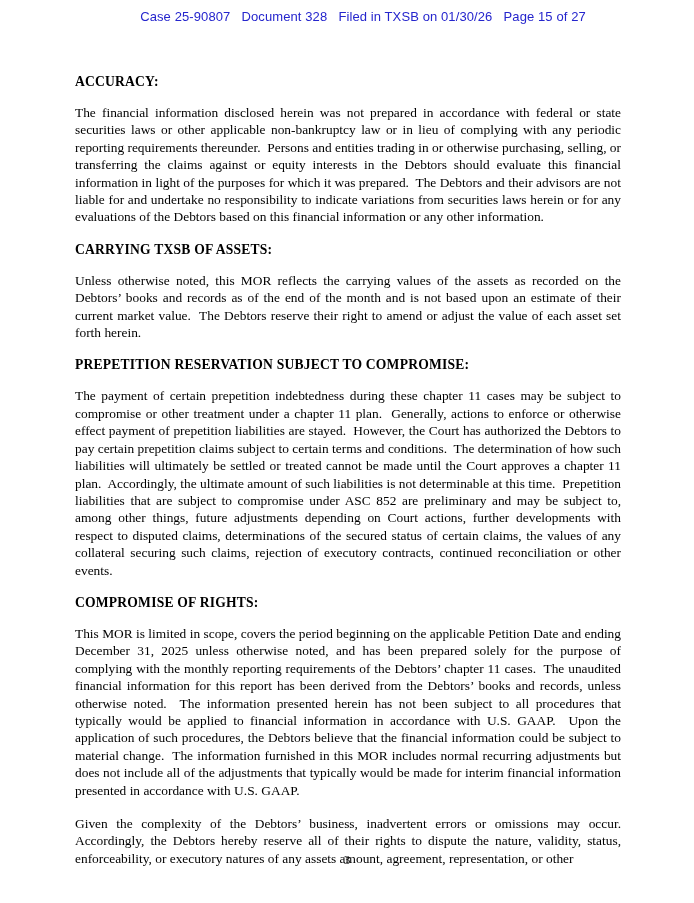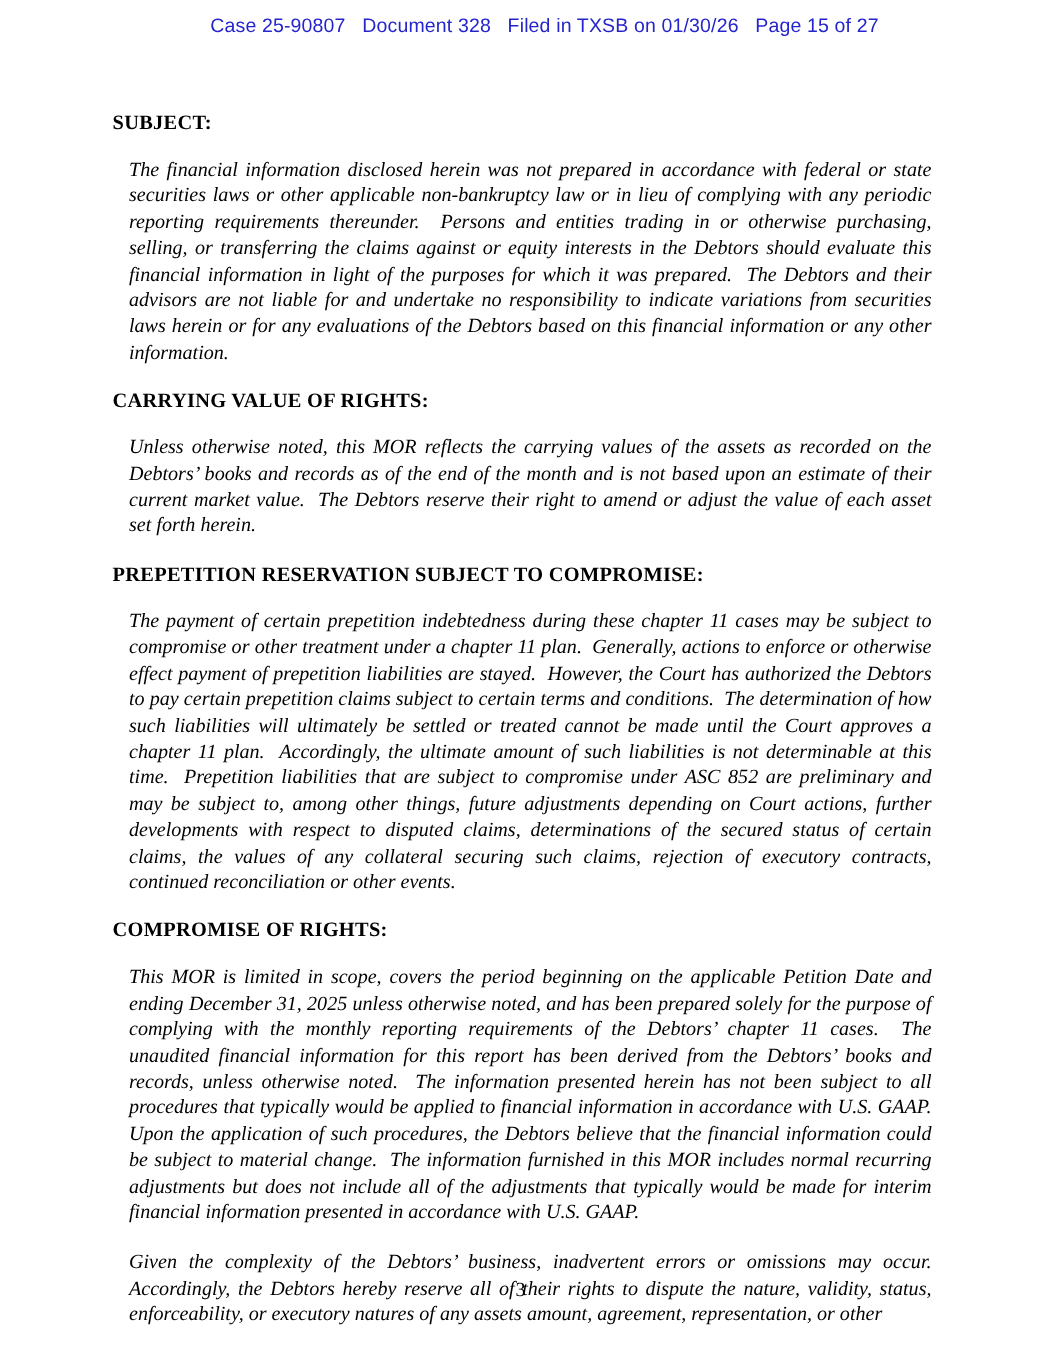--- a/index.html
+++ b/index.html
@@ -44,22 +44,21 @@
     padding-top: 0;
   }
   .section {
     margin-bottom: 15px;
   }
   .body-para {
     font-size: 13.4px;
     line-height: 17.4px;
     text-align: justify;
     white-space: pre-wrap;
-    margin: 0 0 16px 11px;
-    font-style: italic;
+    margin: 0 0 16px 0;
   }
   .page-footer {
     position: absolute;
     bottom: 35px;
     left: 0;
     width: 100%;
     text-align: center;
     font-family: "Liberation Serif", serif;
     font-size: 13.4px;
     color: #000000;
@@ -68,26 +67,26 @@
 </head>
 <body>
 
 <div class="page">
 
   <div class="doc-header">Case 25-90807   Document 328   Filed in TXSB on 01/30/26   Page 15 of 27</div>
 
   <div class="content">
 
     <div class="section">
-      <div class="section-heading">SUBJECT:</div>
+      <div class="section-heading">ACCURACY:</div>
       <p class="body-para">The financial information disclosed herein was not prepared in accordance with federal or state securities laws or other applicable non-bankruptcy law or in lieu of complying with any periodic reporting requirements thereunder.  Persons and entities trading in or otherwise purchasing, selling, or transferring the claims against or equity interests in the Debtors should evaluate this financial information in light of the purposes for which it was prepared.  The Debtors and their advisors are not liable for and undertake no responsibility to indicate variations from securities laws herein or for any evaluations of the Debtors based on this financial information or any other information.</p>
     </div>
 
     <div class="section">
-      <div class="section-heading">CARRYING VALUE OF RIGHTS:</div>
+      <div class="section-heading">CARRYING TXSB OF ASSETS:</div>
       <p class="body-para">Unless otherwise noted, this MOR reflects the carrying values of the assets as recorded on the Debtors’ books and records as of the end of the month and is not based upon an estimate of their current market value.  The Debtors reserve their right to amend or adjust the value of each asset set forth herein.</p>
     </div>
 
     <div class="section">
       <div class="section-heading">PREPETITION RESERVATION SUBJECT TO COMPROMISE:</div>
       <p class="body-para">The payment of certain prepetition indebtedness during these chapter 11 cases may be subject to compromise or other treatment under a chapter 11 plan.  Generally, actions to enforce or otherwise effect payment of prepetition liabilities are stayed.  However, the Court has authorized the Debtors to pay certain prepetition claims subject to certain terms and conditions.  The determination of how such liabilities will ultimately be settled or treated cannot be made until the Court approves a chapter 11 plan.  Accordingly, the ultimate amount of such liabilities is not determinable at this time.  Prepetition liabilities that are subject to compromise under ASC 852 are preliminary and may be subject to, among other things, future adjustments depending on Court actions, further developments with respect to disputed claims, determinations of the secured status of certain claims, the values of any collateral securing such claims, rejection of executory contracts, continued reconciliation or other events.</p>
     </div>
 
     <div class="section">
       <div class="section-heading">COMPROMISE OF RIGHTS:</div>

